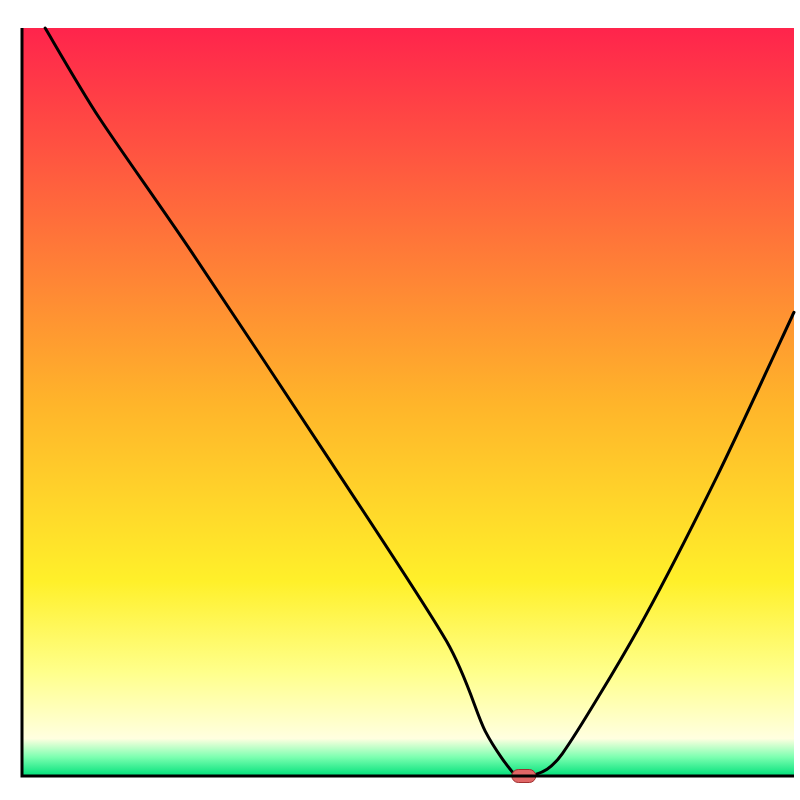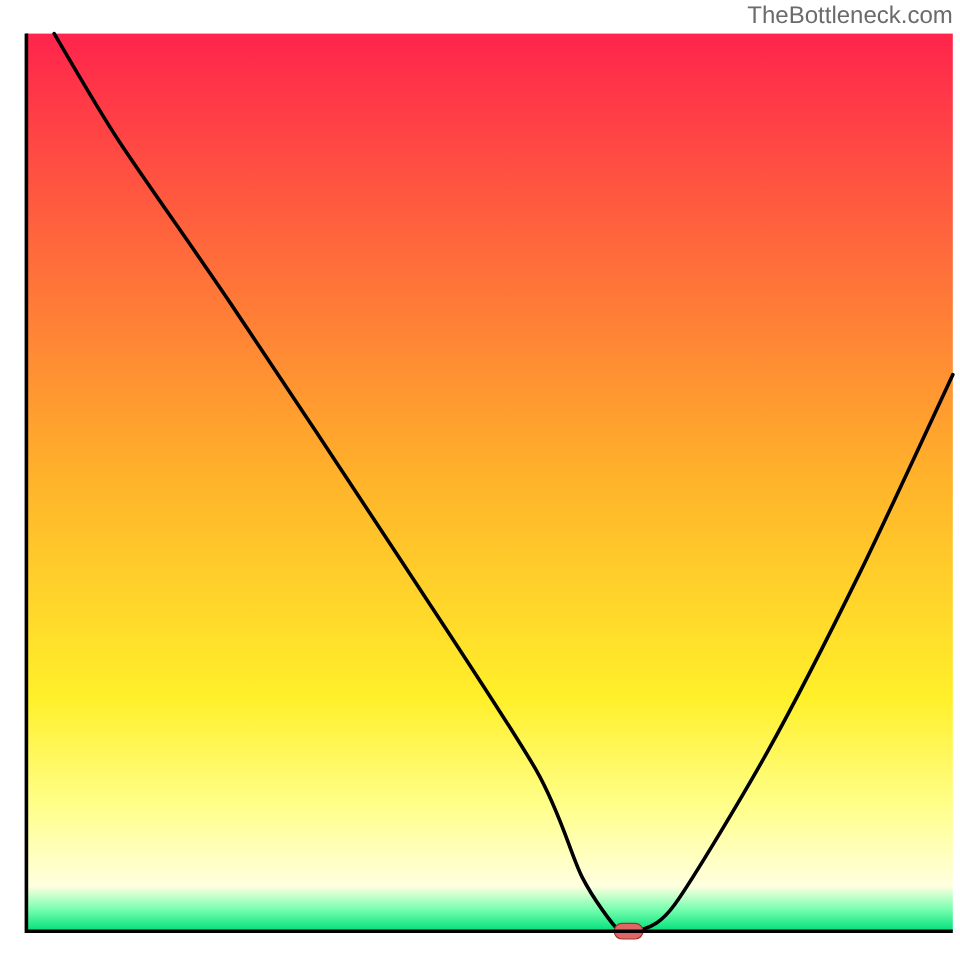--- a/index.html
+++ b/index.html
@@ -24,21 +24,20 @@
     font-weight: 500;
   }
   svg {
     display: block;
   }
 </style>
 </head>
 <body>
 
 <div class="container">
-  <div class="watermark">TheBottleneck.com</div>
   <svg id="chart-svg" width="800" height="800" viewBox="0 0 800 800">
     <defs>
       <linearGradient id="bg-grad" x1="0" y1="0" x2="0" y2="1">
           <stop offset="0.00%" stop-color="#ff244c"></stop>
           <stop offset="50.00%" stop-color="#ffb42a"></stop>
           <stop offset="74.00%" stop-color="#fff02a"></stop>
           <stop offset="86.00%" stop-color="#ffff8a"></stop>
           <stop offset="95.00%" stop-color="#ffffe0"></stop>
           <stop offset="97.50%" stop-color="#7bffb0"></stop>
           <stop offset="100.00%" stop-color="#00e07a"></stop>

